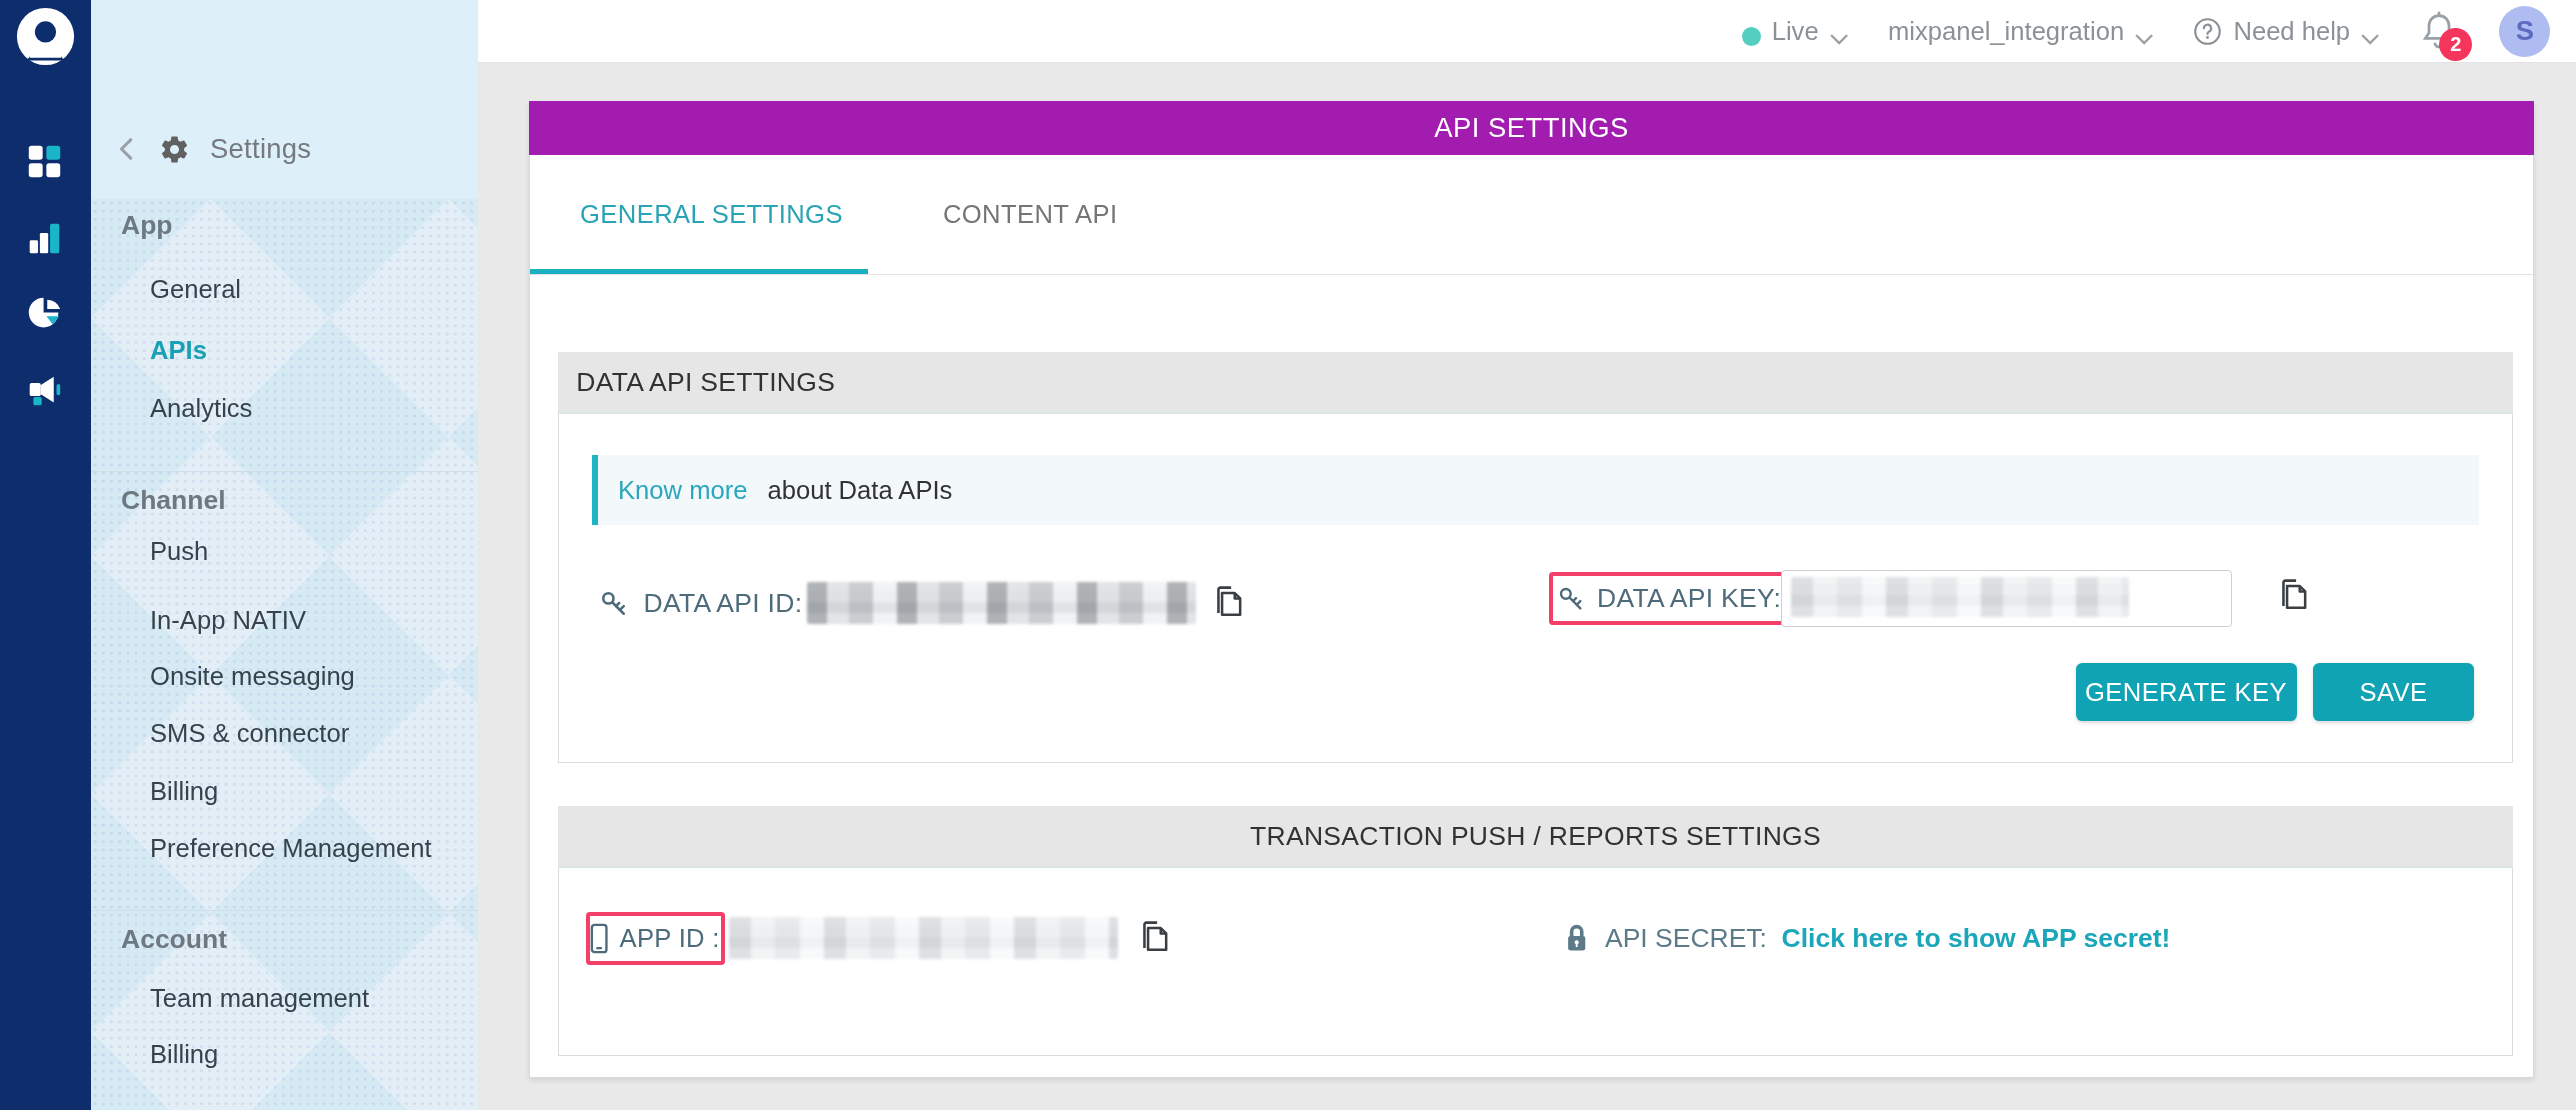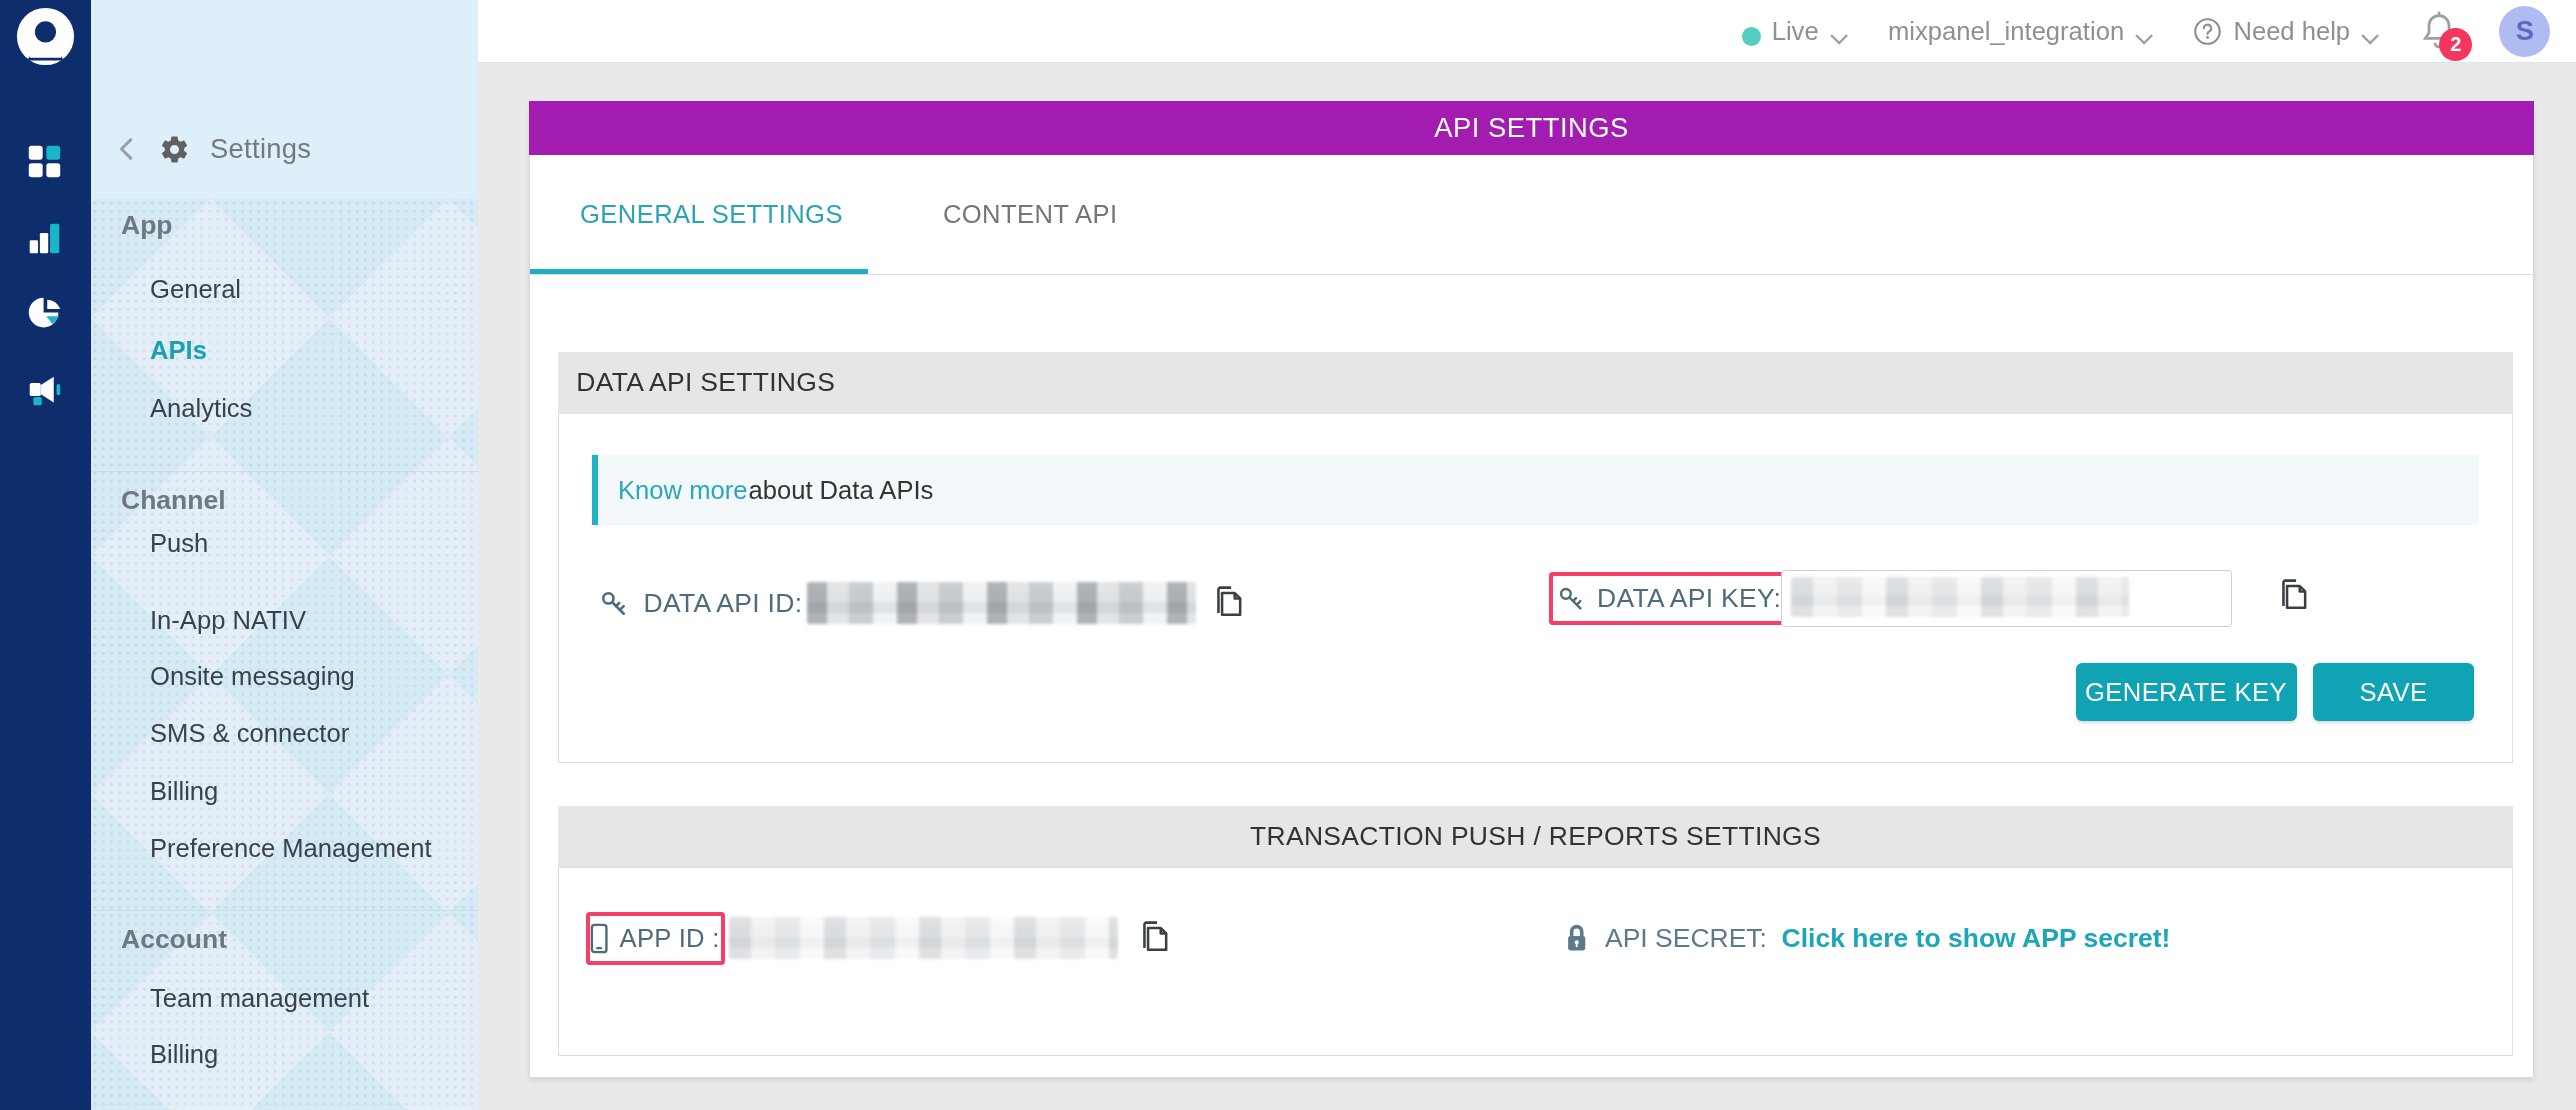--- a/index.html
+++ b/index.html
@@ -86,21 +86,21 @@
   .sec-header.center-align { justify-content:center;text-align:right; }
   .sec-body { position:relative; background:#fff; border:0.9px solid #dcdcdc; border-top:none; }
   .sec-data .sec-body { height:349px; }
   .sec-trans .sec-body { height:188px; }
 
   .info-strip {
     position:absolute; left:33px; right:33px; top:41px; height:70px;
     background:#f3f8fb; border-left:6.4px solid #1db4c4;
     display:flex; align-items:center; padding-left:20px; font-size:25.6px; color:#333;
   }
-  .info-link { color:#2aa7bc; cursor:pointer; margin-right:1px; }
+  .info-link { color:#2aa7bc; cursor:pointer; margin-right:20px; }
 
   .slate-label { font-size:26.5px; color:#4d6b7a; letter-spacing:0.3px; white-space:nowrap; }
 
   .field-left { position:absolute; left:40px; top:165px; height:48px; display:flex; align-items:center; }
   .mosaic {
     border-radius:2.7px;
     background:
       repeating-linear-gradient(90deg, rgba(110,116,122,.55) 0 20px, rgba(196,200,204,.50) 20px 42px, rgba(150,156,162,.50) 42px 66px, rgba(222,226,230,.45) 66px 90px),
       repeating-linear-gradient(0deg, rgba(255,255,255,.30) 0 11px, rgba(150,155,160,.28) 11px 22px, rgba(235,235,235,.30) 22px 33px);
     filter: blur(1.8px);
@@ -212,21 +212,21 @@
 
   <div class="sidebar-menu">
     <div class="sb-section-label" style="top:8.2px">App</div>
     <div class="sb-item" style="top:72px">General</div>
     <div class="sb-item active" style="top:133px">APIs</div>
     <div class="sb-item" style="top:191px">Analytics</div>
 
     <div class="sb-divider" style="top:272px"></div>
 
     <div class="sb-section-label" style="top:283px">Channel</div>
-    <div class="sb-item" style="top:326px">Push</div>
+    <div class="sb-item" style="top:334px">Push</div>
     <div class="sb-item" style="top:403px">In-App NATIV</div>
     <div class="sb-item" style="top:459px">Onsite messaging</div>
     <div class="sb-item" style="top:516px">SMS &amp; connector</div>
     <div class="sb-item" style="top:574px">Billing</div>
     <div class="sb-item" style="top:631px">Preference Management</div>
 
     <div class="sb-divider" style="top:711px"></div>
 
     <div class="sb-section-label" style="top:722px">Account</div>
     <div class="sb-item" style="top:781px">Team management</div>

